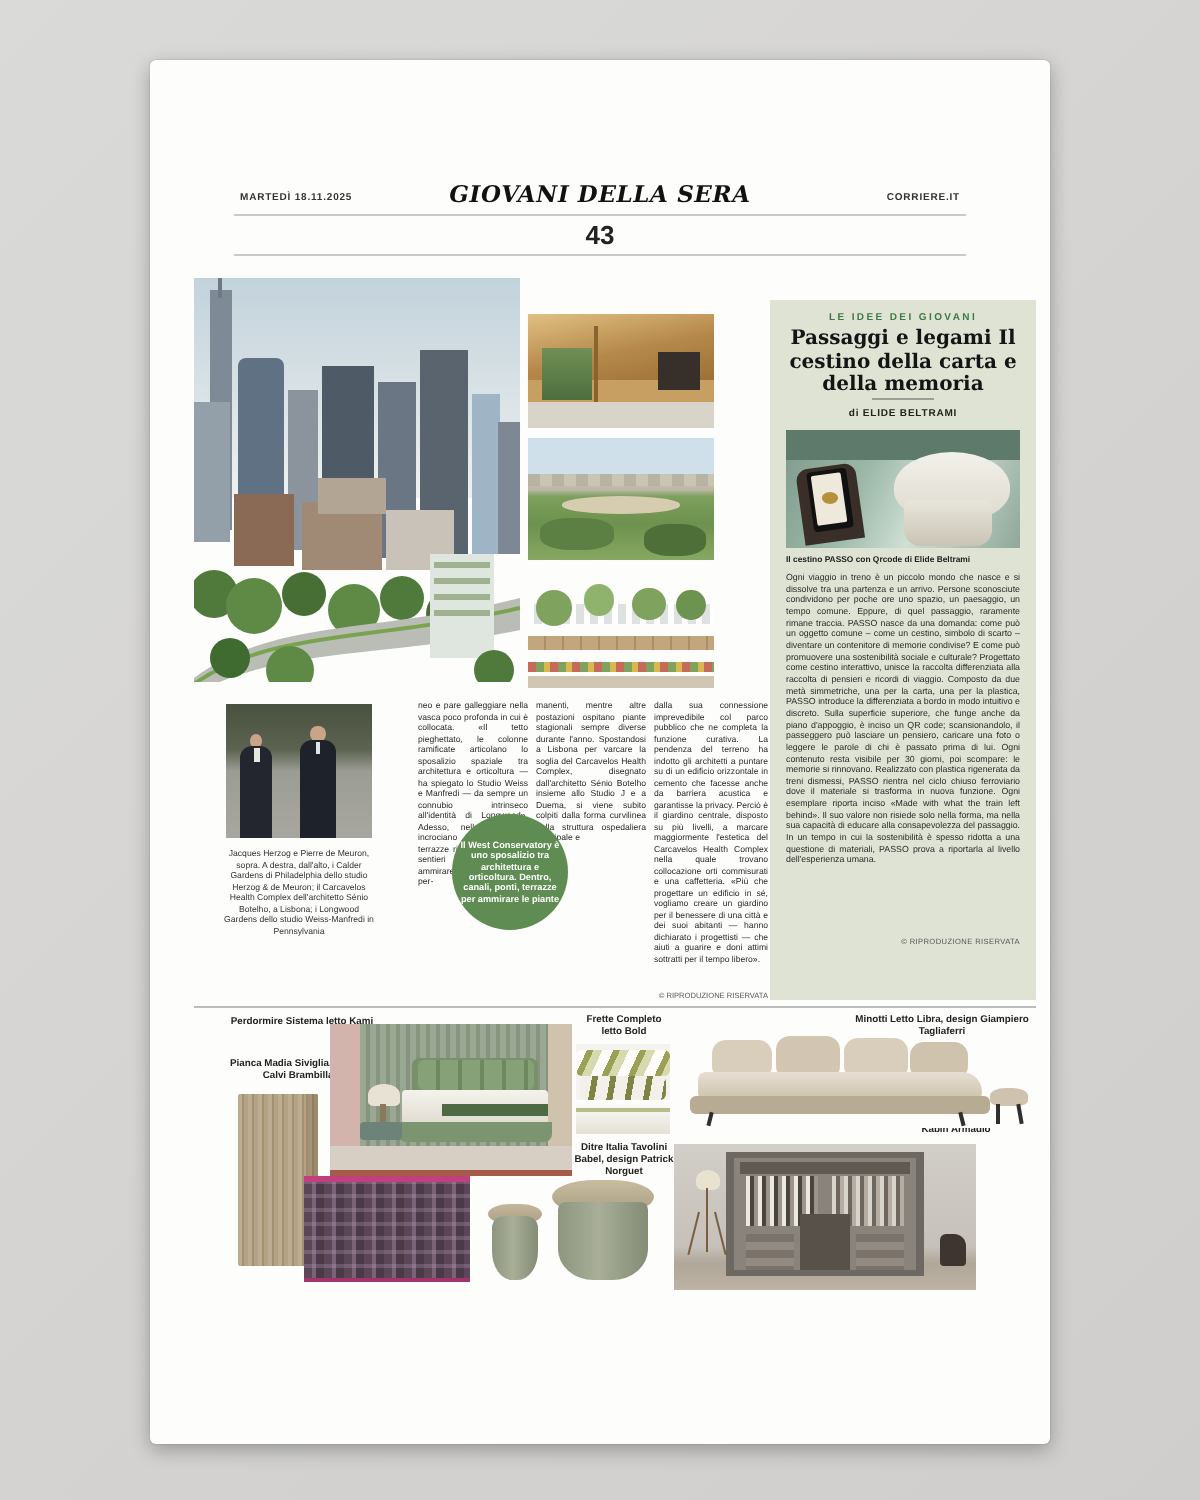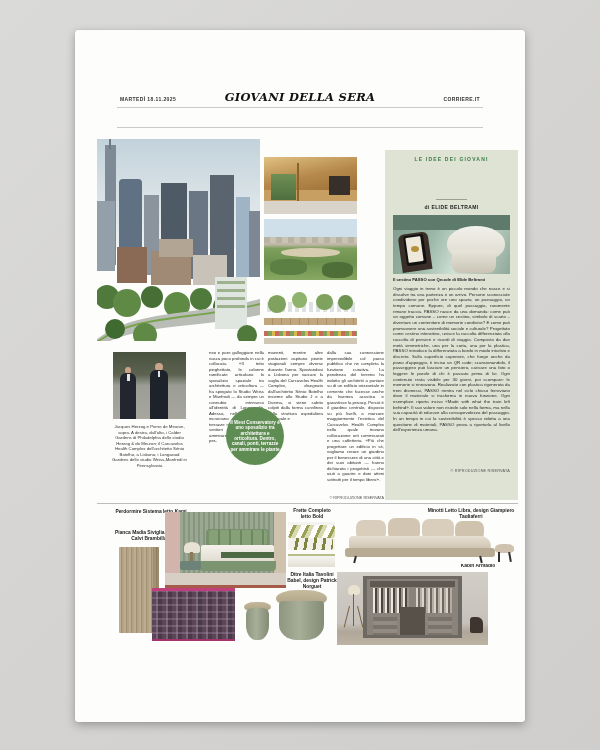--- a/index.html
+++ b/index.html
@@ -48,20 +48,21 @@
 </style>
 </head>
 <body>
 
 <div id="page">
 
   <div class="abs hdr-side" style="left:45px;">MARTEDÌ 18.11.2025</div>
   <div class="abs" id="masthead">GIOVANI DELLA SERA</div>
   <div class="abs hdr-side" style="right:45px;">CORRIERE.IT</div>
   <div class="rule" style="left:42px;right:42px;top:77px;"></div>
+  <div class="abs" id="pageno">43</div>
   <div class="rule" style="left:42px;right:42px;top:97px;"></div>
 
   <div class="photo" style="left:22px;top:109px;width:163px;height:202px;">
     <svg width="163" height="202" viewBox="0 0 163 202">
       <defs>
         <linearGradient id="sky" x1="0" y1="0" x2="0" y2="1">
           <stop offset="0" stop-color="#c2d2db"></stop>
             <stop offset="1" stop-color="#eef1f0"></stop>
         </linearGradient>
       </defs>
@@ -120,20 +121,21 @@
     <div class="treeblob" style="left:30%;top:14%;width:16%;height:26%;background:#8fb26c;"></div>
     <div class="treeblob" style="left:56%;top:16%;width:18%;height:28%;background:#7fa35e;"></div>
     <div class="treeblob" style="left:80%;top:18%;width:16%;height:26%;background:#6d9350;"></div>
     <div class="abs" style="left:0;top:56%;width:100%;height:12%;background:repeating-linear-gradient(90deg,#c2a67e 0 8px,#ac8f66 8px 9px);"></div>
     <div class="abs" style="left:0;top:78%;width:100%;height:8%;background:repeating-linear-gradient(90deg,#c86a5a 0 4px,#7fa35e 4px 8px,#d9b94f 8px 11px);"></div>
     <div class="abs" style="left:0;bottom:0;width:100%;height:10%;background:#cfc6b4;"></div>
   </div>
 
   <div class="abs" id="side-panel">
     <div class="abs" id="side-kicker">LE IDEE DEI GIOVANI</div>
+    <div class="abs" id="side-headline">Passaggi e legami Il cestino della carta e della memoria</div>
     <div class="abs" id="side-div"></div>
     <div class="abs" id="side-byline">di ELIDE BELTRAMI</div>
     <div class="abs photo" id="side-photo">
       <div class="abs" style="left:0;top:0;width:100%;height:26%;background:#5d7a6b;"></div>
       <div class="abs" style="left:46%;top:18%;width:50%;height:60%;border-radius:50% 50% 45% 45%;background:linear-gradient(#f2f1ea,#ddd9cd);"></div>
       <div class="abs" style="left:50%;top:60%;width:38%;height:38%;background:linear-gradient(#e8e5da,#c9c4b5);border-radius:4px 4px 8px 8px;"></div>
       <div class="abs" style="left:6%;top:30%;width:26%;height:64%;background:#3a2f28;border-radius:6px 6px 0 0;transform:rotate(-8deg);"></div>
       <div class="abs" style="left:10%;top:34%;width:17%;height:50%;background:#111;border-radius:2px;transform:rotate(-8deg);"></div>
       <div class="abs" style="left:12%;top:37%;width:13%;height:42%;background:#efe9dc;border-radius:1px;transform:rotate(-8deg);"></div>
       <div class="abs" style="left:15%;top:52%;width:7%;height:10%;background:#b5913d;border-radius:50%;"></div>

